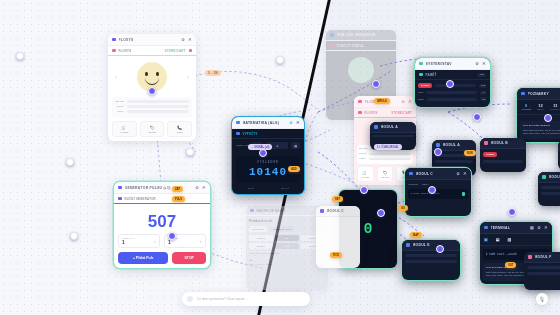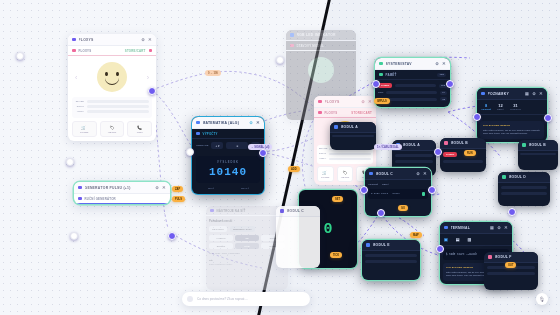--- a/index.html
+++ b/index.html
@@ -29,21 +29,21 @@
   .diag-line{
     position:absolute;top:-10px;left:0;width:560px;height:335px;
     clip-path:polygon(330px 0, 333px 0, 258px 335px, 255px 335px);
     background:#0c0d12;
   }
 
   
   .edges{position:absolute;inset:0;width:560px;height:315px;pointer-events:none;}
 
   
-  .card{position:absolute;border-radius:6px;overflow:hidden;}
+  .card{position:absolute;border-radius:6px;overflow:hidden;margin-left:40px;}
   .card.light{background:#fff;box-shadow:0 2px 10px rgba(40,50,90,.13);}
   .card.glow{box-shadow:0 0 0 1.5px #8ee3c8,0 3px 12px rgba(40,50,90,.18);}
   .card.dk{background:#111a2e;box-shadow:0 2px 9px rgba(5,10,25,.45);}
   .card.dk.glow{box-shadow:0 0 0 1.2px #7ee0bf,0 3px 12px rgba(5,10,25,.5);}
 
   .tbar{display:flex;align-items:center;gap:3px;padding:3px 4px;font-size:3.4px;letter-spacing:.25px;font-weight:700;}
   .tbar.l{background:#fbfbfe;color:#6d6f86;border-bottom:1px solid #eceef5;}
   .tbar.d{background:#18223b;color:#cdd6ee;border-bottom:1px solid #222e4d;}
   .tbar .ttl{flex:1;overflow:hidden;white-space:nowrap;text-overflow:ellipsis;}
   .dot{width:3.5px;height:3.5px;border-radius:1px;background:#6f5cf0;flex:0 0 auto;}
@@ -351,20 +351,43 @@
     <div class="tbar l">
       <span class="dot"></span>
       <span class="ttl">GENERÁTOR PULSŮ (+1)</span>
       <span class="ico">⚙</span>
       <span class="ico x">✕</span>
     </div>
     <div class="sub l" style="border-bottom:1.4px solid #5f6bf0;">
       <span class="dot"></span>
       <span>RUČNÍ GENERÁTOR</span>
     </div>
+    <div class="body">
+      <div class="big">507</div>
+      <div class="spins">
+        <div class="spin">
+          <div class="sl">KROK (+/-)</div>
+          <div style="display:flex;align-items:center;justify-content:space-between">
+            <span class="sv">1</span>
+            <span style="font-size:3px;color:#c4c7d6">⇕</span>
+          </div>
+        </div>
+        <div class="spin">
+          <div class="sl">AUTO (S)</div>
+          <div style="display:flex;align-items:center;justify-content:space-between">
+            <span class="sv">1</span>
+            <span style="font-size:3px;color:#c4c7d6">⇕</span>
+          </div>
+        </div>
+      </div>
+      <div class="btns">
+        <div class="btn primary">+ Přidat Puls</div>
+        <div class="btn danger">STOP</div>
+      </div>
+    </div>
   </div>
 
   <div class="card dk glow" style="left:375px;top:58px;width:75px;">
     <div class="tbar l" style="background:#f7f8fc;color:#4a5878">
       <span class="dot g"></span>
       <span class="ttl">SYSTÉM/STAV</span>
       <span class="ico">⚙</span>
       <span class="ico x">✕</span>
     </div>
     <div class="sub d">

